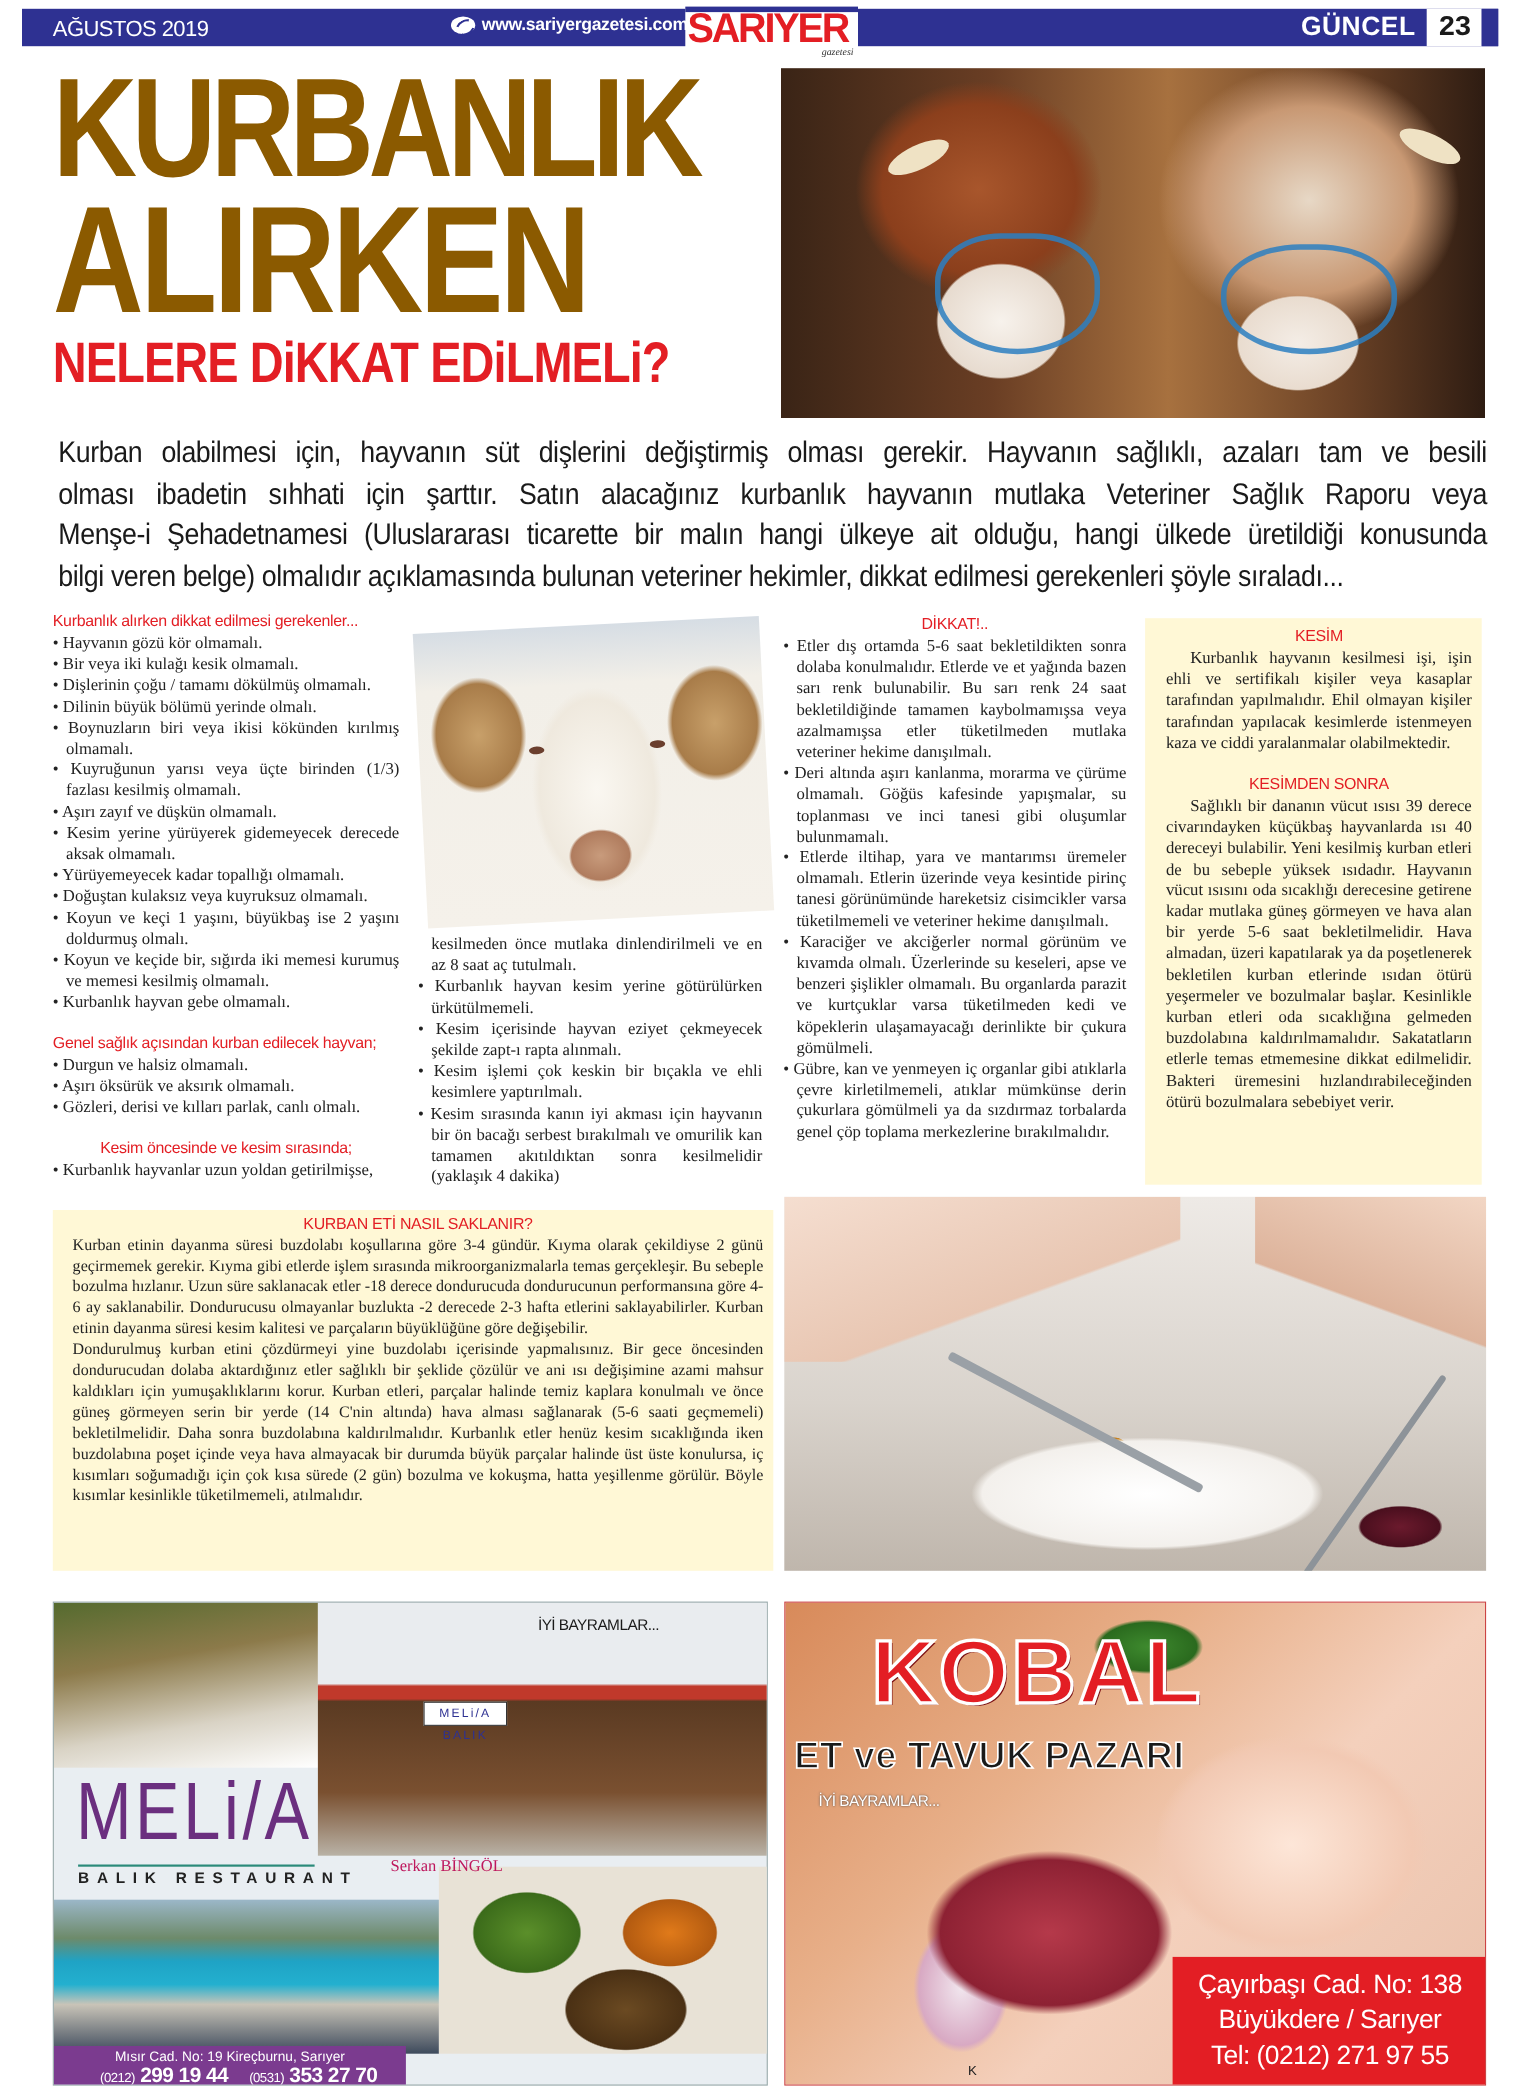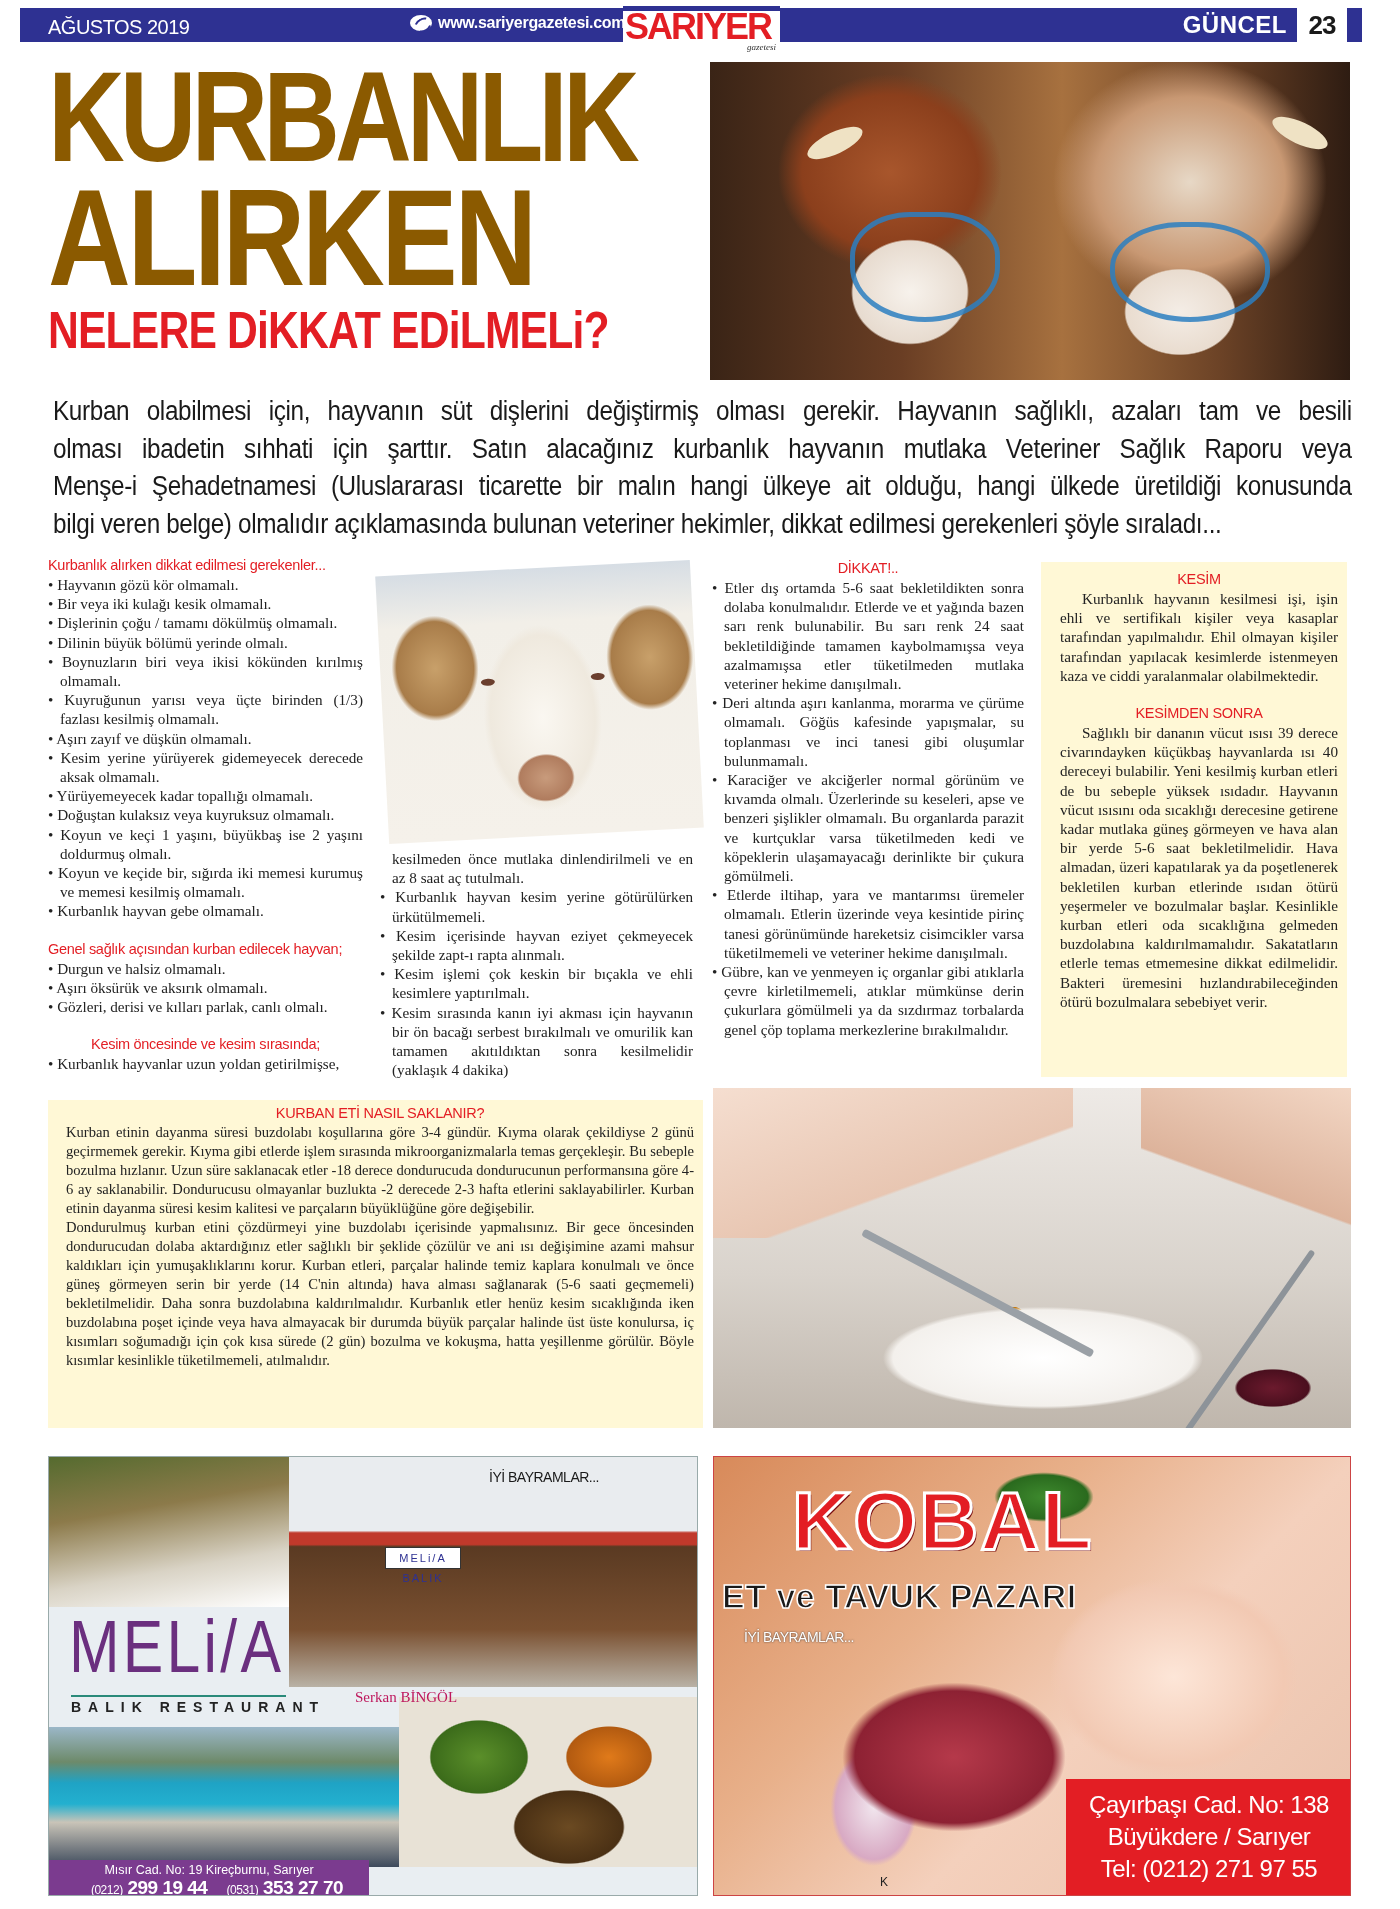--- a/index.html
+++ b/index.html
@@ -10,21 +10,21 @@
   .topbar { position: absolute; left: 20px; top: 8px; width: 1342px; height: 34px; background: #2e3192; }
   .topbar .date { position: absolute; left: 28px; top: 8px; color: #ffffff; font-family: "Liberation Sans", sans-serif; font-size: 20px; letter-spacing: -0.5px; }
   .topbar .site { position: absolute; left: 390px; top: 6px; color: #ffffff; font-family: "Liberation Sans", sans-serif; font-size: 16px; font-weight: bold; letter-spacing: -0.3px; display: flex; align-items: center; gap: 6px; }
   .topbar .site .globe { width: 22px; height: 16px; border-radius: 50%; background: #ffffff; position: relative; display: inline-block; }
   .topbar .site .globe::after { content: ""; position: absolute; left: 4px; top: 3px; width: 14px; height: 10px; border-radius: 50%; border: 2px solid #2e3192; border-left-color: transparent; border-right-color: transparent; transform: rotate(-30deg); }
   .logo { position: absolute; left: 623px; top: 4px; width: 157px; height: 46px; background: #ffffff; }
   .logo .stripe { position: absolute; left: 0; top: 2px; width: 157px; height: 5px; background: #2e3192; }
   .logo .name { position: absolute; left: 2px; top: 4px; font-family: "Liberation Sans", sans-serif; font-weight: bold; font-size: 36px; line-height: 36px; color: #e31e24; letter-spacing: -2px; transform: scaleY(1.05); }
   .logo .sub { position: absolute; right: 4px; top: 38px; font-family: "Liberation Serif", serif; font-style: italic; font-size: 9px; color: #333; }
   .topbar .section { position: absolute; right: 75px; top: 3px; color: #ffffff; font-family: "Liberation Sans", sans-serif; font-weight: bold; font-size: 24px; letter-spacing: 0.5px; }
-  .pagenum { position: absolute; left: 1297px; top: 8px; width: 50px; height: 34px; background: #ffffff; font-family: Liberation Sans, sans-serif; font-weight: bold; font-size: 26px; color: #1a1a1a; text-align: center; line-height: 34px; letter-spacing: -1px; }
+  .pagenum { position: absolute; left: 1297px; top: 8px; width: 50px; height: 34px; background: #ffffff; font-family: Liberation Mono, monospace; font-weight: bold; font-size: 26px; color: #1a1a1a; text-align: center; line-height: 34px; letter-spacing: -1px; }
   .pagenum-bar { position: absolute; left: 1347px; top: 8px; width: 15px; height: 34px; background: #2e3192; }
 
   
   .headline { position: absolute; left: 48px; top: 58px; width: 655px; }
   .headline .h1 { font-family: "Liberation Sans", sans-serif; font-weight: bold; color: #8b5a00; font-size: 128px; line-height: 118px; letter-spacing: -6px; transform: scaleX(0.83); transform-origin: left top; white-space: nowrap; }
   .headline .h1.l2 { font-size: 138px; letter-spacing: -4px; margin-top: 2px; }
   .headline .h2 { font-family: "Liberation Sans", sans-serif; font-weight: bold; color: #e31e24; font-size: 52px; line-height: 60px; letter-spacing: -1px; transform: scaleX(0.82); transform-origin: left top; white-space: nowrap; margin-top: 4px; }
 
   
   .photo { position: absolute; overflow: hidden; }
@@ -205,22 +205,22 @@
     <li>Kesim işlemi çok keskin bir bıçakla ve ehli kesimlere yaptırılmalı.</li>
     <li>Kesim sırasında kanın iyi akması için hayvanın bir ön bacağı serbest bırakılmalı ve omurilik kan tamamen akıtıldıktan sonra kesilmelidir (yaklaşık 4 dakika)</li>
   </ul>
 </div>
 
 <div class="col col3">
   <div class="subhead center">DİKKAT!..</div>
   <ul>
     <li>Etler dış ortamda 5-6 saat bekletildikten sonra dolaba konulmalıdır. Etlerde ve et yağında bazen sarı renk bulunabilir. Bu sarı renk 24 saat bekletildiğinde tamamen kaybolmamışsa veya azalmamışsa etler tüketilmeden mutlaka veteriner hekime danışılmalı.</li>
     <li>Deri altında aşırı kanlanma, morarma ve çürüme olmamalı. Göğüs kafesinde yapışmalar, su toplanması ve inci tanesi gibi oluşumlar bulunmamalı.</li>
+    <li>Etlerde iltihap, yara ve mantarımsı üremeler olmamalı. Etlerin üzerinde veya kesintide pirinç tanesi görünümünde hareketsiz cisimcikler varsa tüketilmemeli ve veteriner hekime danışılmalı.</li>
     <li>Karaciğer ve akciğerler normal görünüm ve kıvamda olmalı. Üzerlerinde su keseleri, apse ve benzeri şişlikler olmamalı. Bu organlarda parazit ve kurtçuklar varsa tüketilmeden kedi ve köpeklerin ulaşamayacağı derinlikte bir çukura gömülmeli.</li>
-    <li>Etlerde iltihap, yara ve mantarımsı üremeler olmamalı. Etlerin üzerinde veya kesintide pirinç tanesi görünümünde hareketsiz cisimcikler varsa tüketilmemeli ve veteriner hekime danışılmalı.</li>
     <li>Gübre, kan ve yenmeyen iç organlar gibi atıklarla çevre kirletilmemeli, atıklar mümkünse derin çukurlara gömülmeli ya da sızdırmaz torbalarda genel çöp toplama merkezlerine bırakılmalıdır.</li>
   </ul>
 </div>
 
 <div class="col4box"></div>
 <div class="col col4">
   <div class="subhead center">KESİM</div>
   <p class="indent">Kurbanlık hayvanın kesilmesi işi, işin ehli ve sertifikalı kişiler veya kasaplar tarafından yapılmalıdır. Ehil olmayan kişiler tarafından yapılacak kesimlerde istenmeyen kaza ve ciddi yaralanmalar olabilmektedir.</p>
   <div class="gap"></div>
   <div class="subhead center">KESİMDEN SONRA</div>

